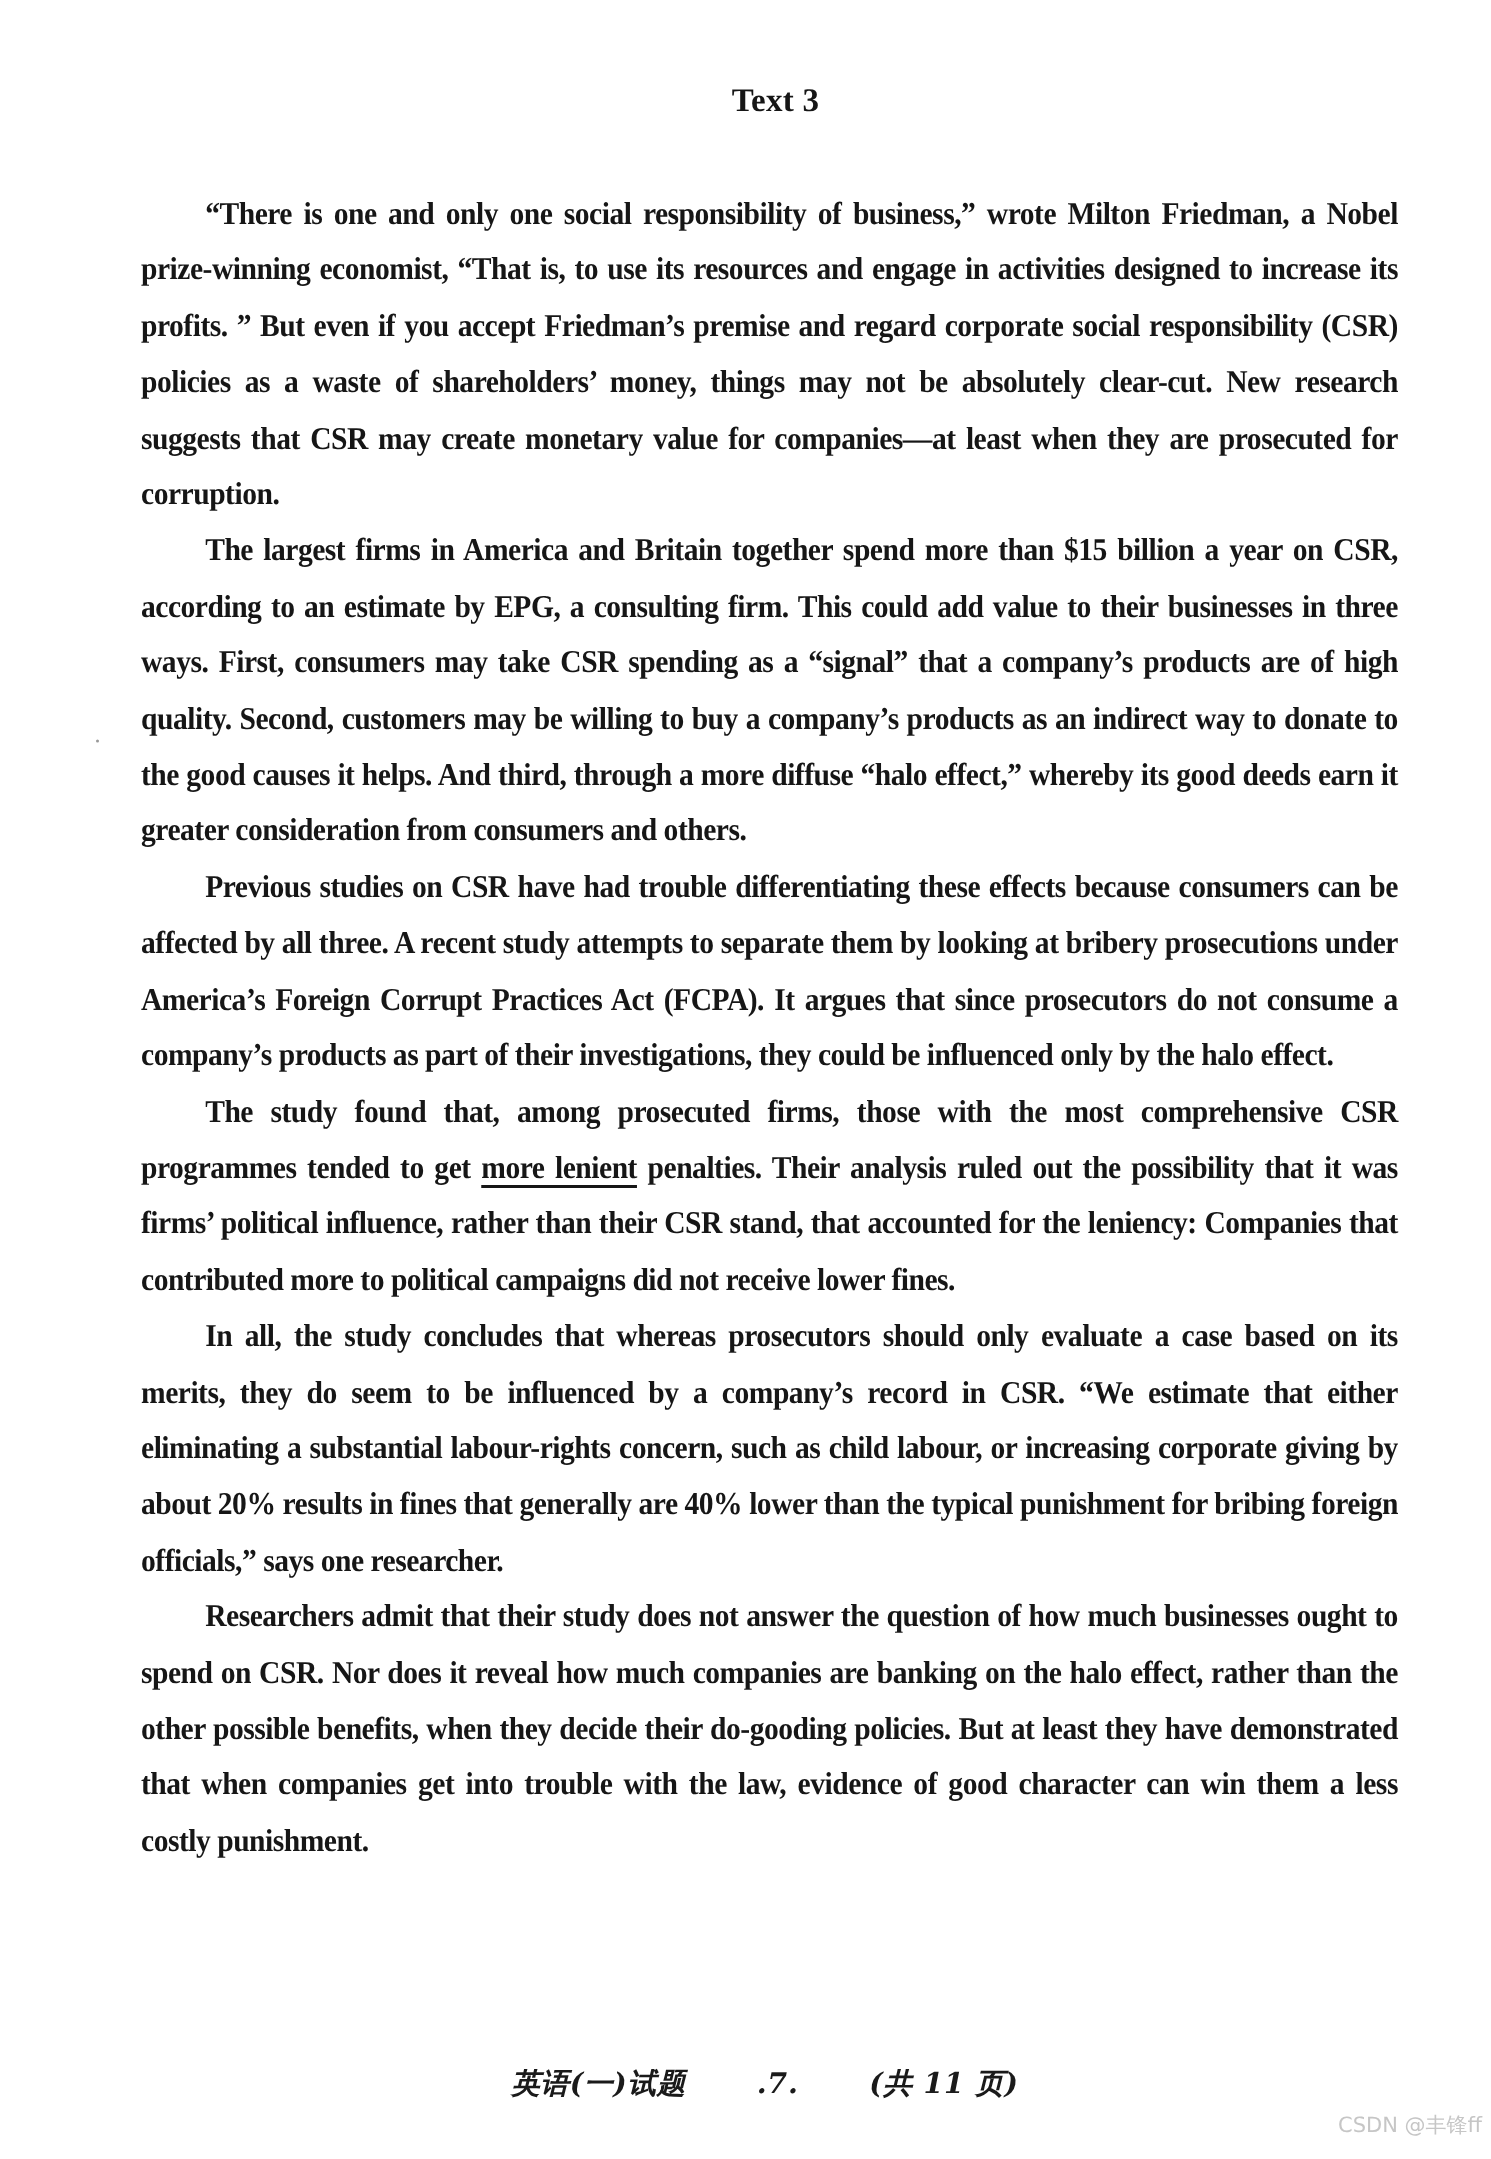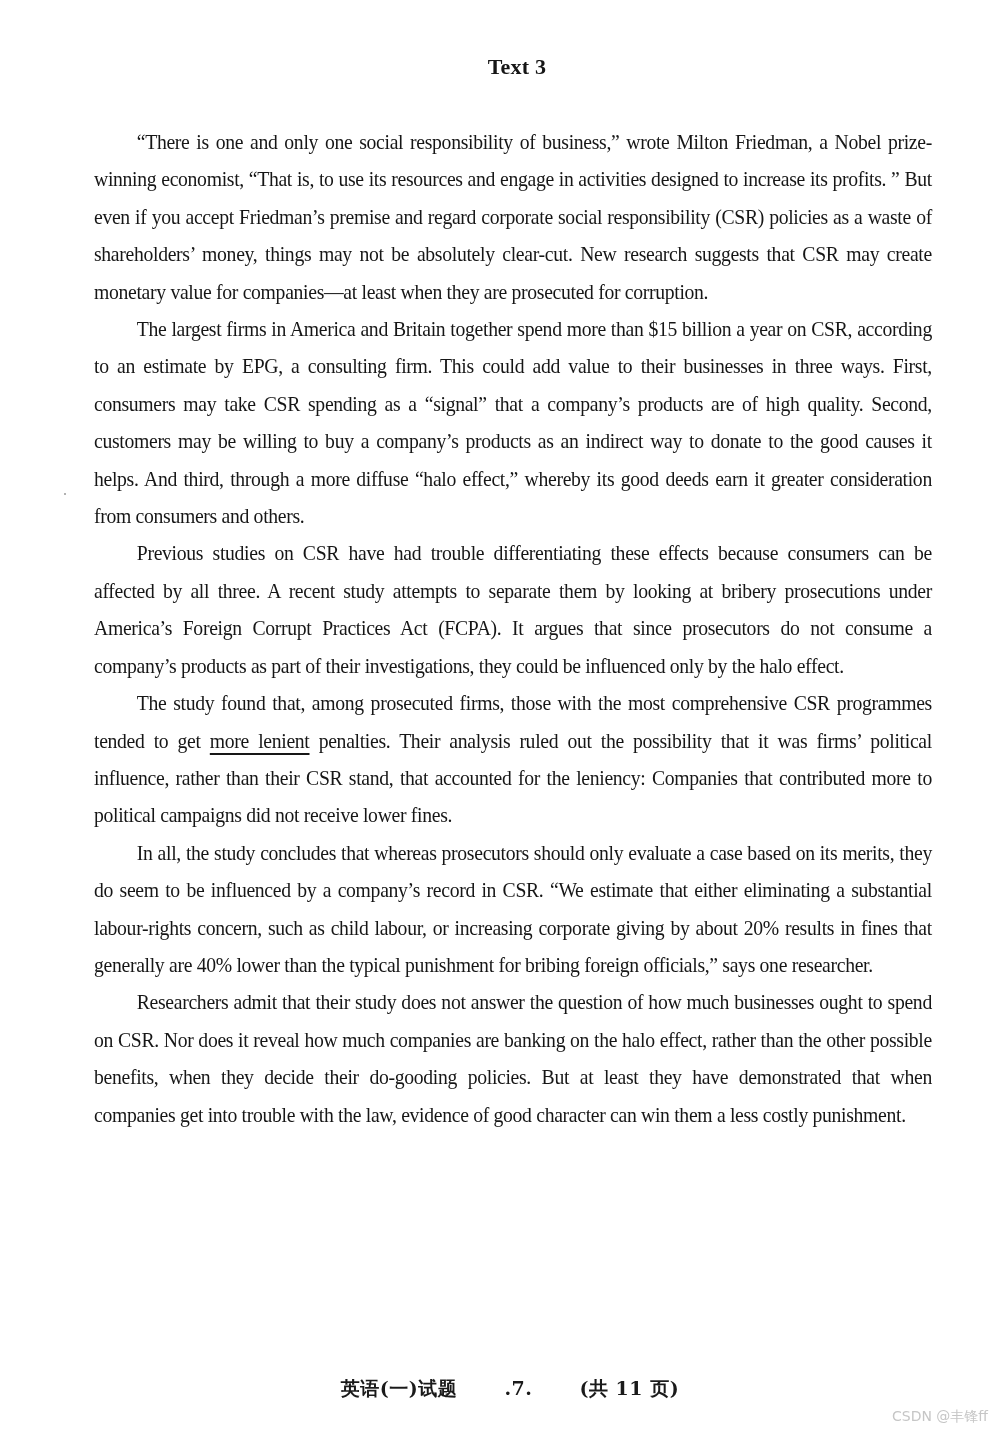--- a/index.html
+++ b/index.html
@@ -23,20 +23,21 @@
       text-align: center;
       font-weight: bold;
       font-size: 22px;
       letter-spacing: 0.2px;
     }
     .article {
       position: absolute;
       top: 124px;
       left: 94px;
       width: 838px;
+      font-weight: bold;
     }
     .para {
       margin: 0;
       font-size: 21.2px;
       line-height: 37.4px;
       text-align: justify;
       text-indent: 46px;
       letter-spacing: -0.35px;
       word-spacing: 0px;
       transform: scaleX(0.93);
@@ -53,21 +54,21 @@
       top: 1376px;
       left: 0;
       width: 1020px;
       text-align: center;
       font-size: 19px;
       font-family: "DejaVu Serif", "Liberation Serif", serif;
       font-weight: bold;
       letter-spacing: 0.5px;
       color: #1a1a1a;
     }
-    .footer span { margin: 0 20px; }
+    .footer span { margin: 0 20px; font-style: italic; }
     .watermark {
       position: absolute;
       top: 1408px;
       right: 6px;
       font-family: "DejaVu Sans", "Liberation Sans", sans-serif;
       font-size: 14px;
       color: #c6c6c6;
     }
     .speck {
       position: absolute;

